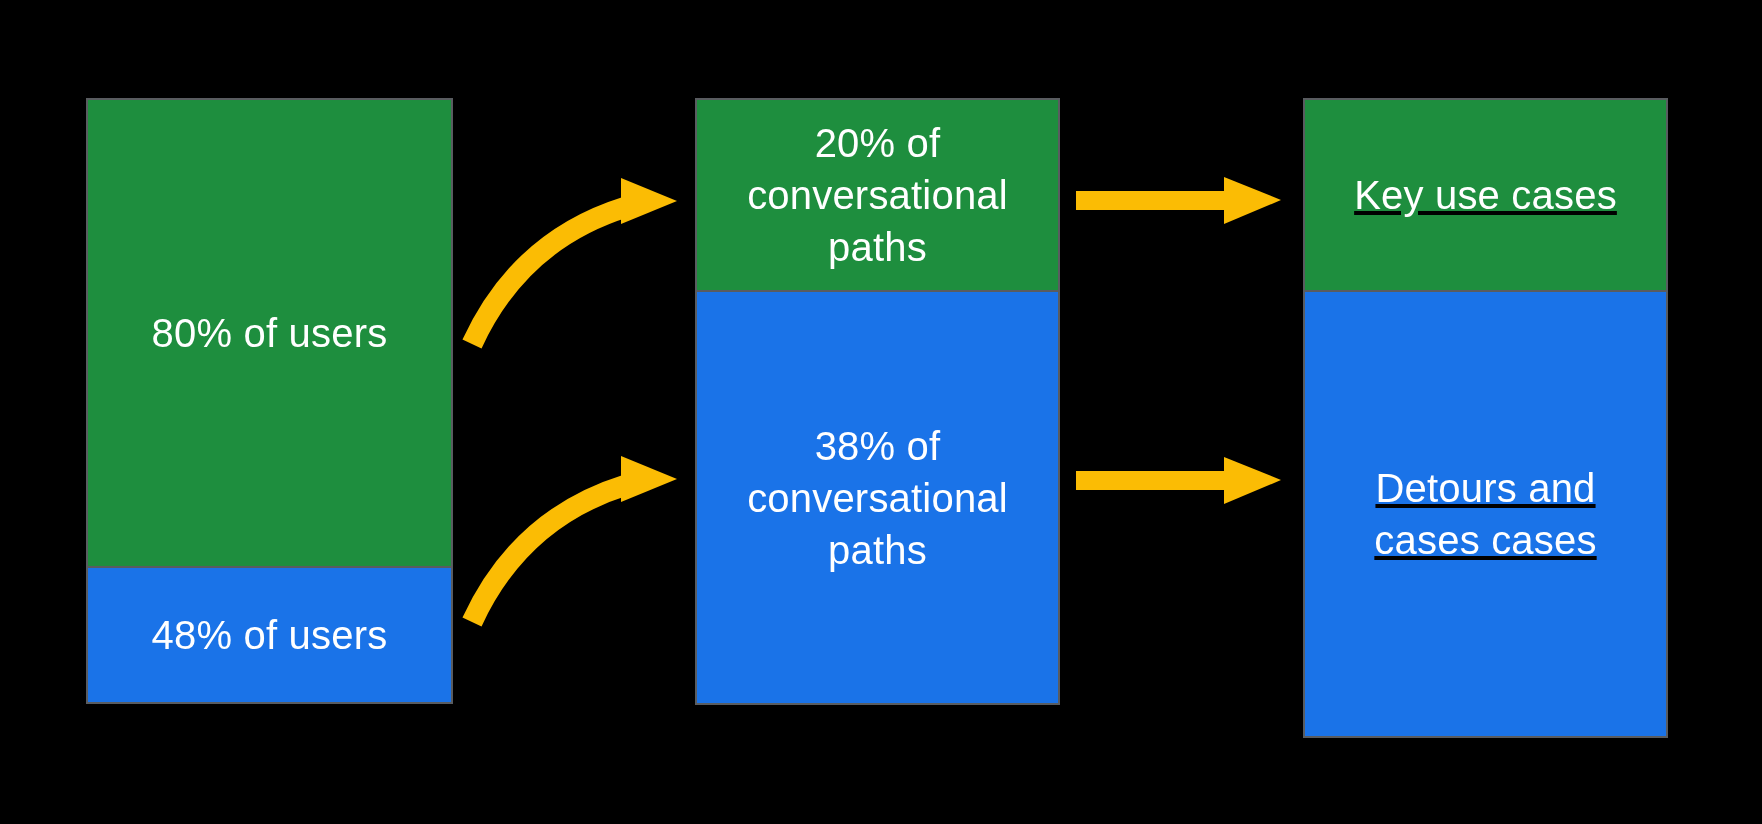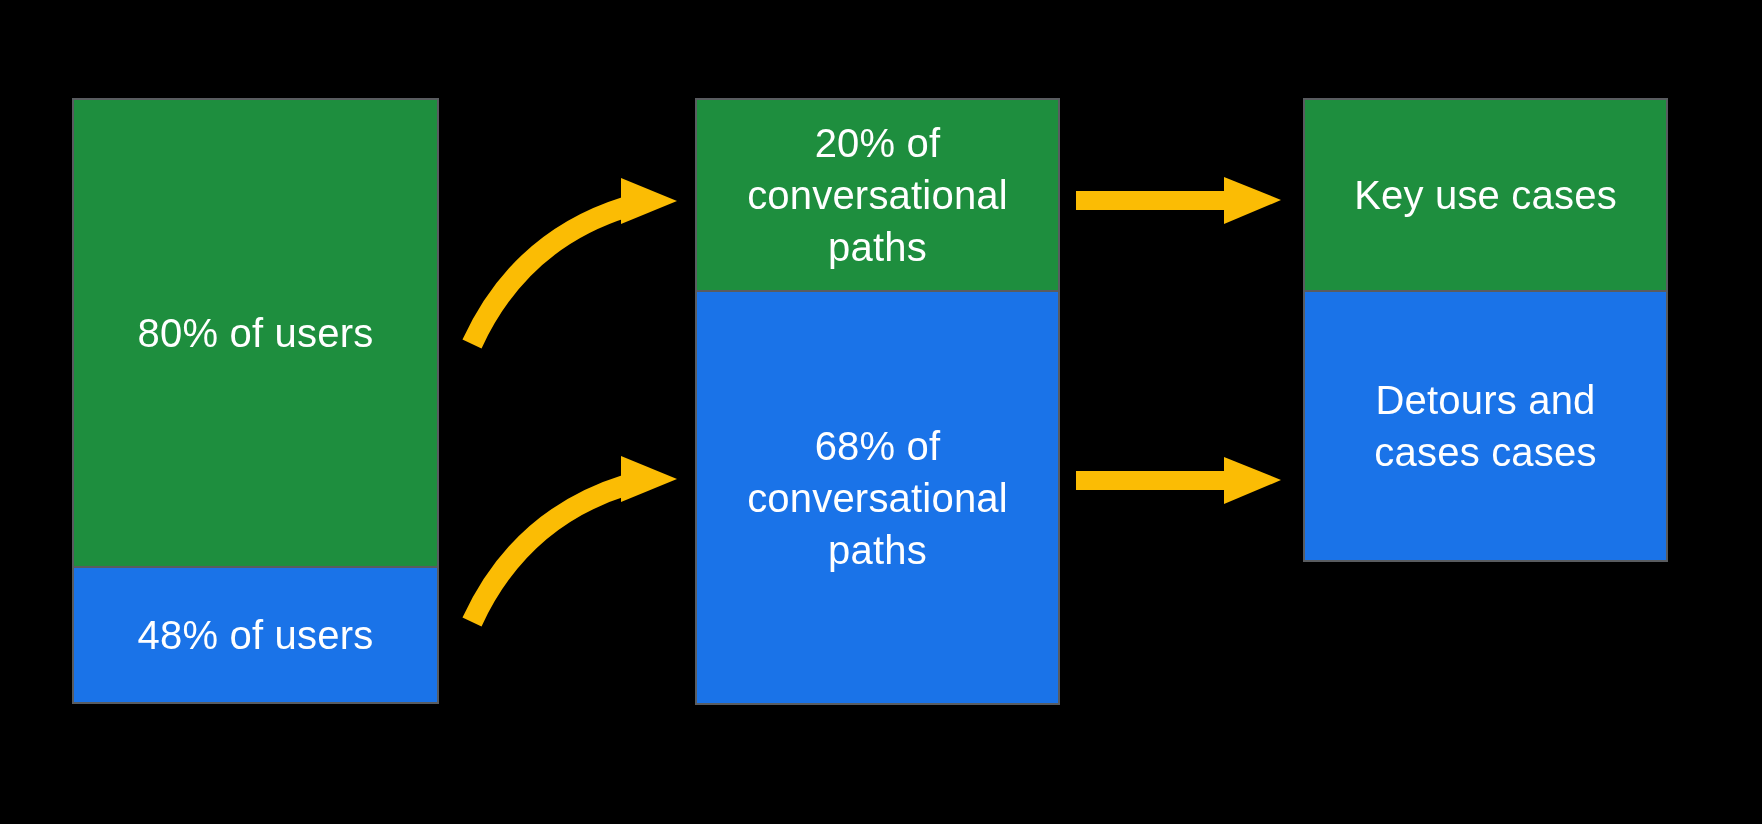--- a/index.html
+++ b/index.html
@@ -16,23 +16,23 @@
     font-family: "Liberation Sans", sans-serif;
   }
   .column {
     position: absolute;
     top: 98px;
     display: flex;
     flex-direction: column;
     box-sizing: border-box;
     border: 2px solid #595c60;
   }
-  .col-users  { left: 72px;   width: 367px; height: 606px; }
+  .col-users  { left: 86px;   width: 367px; height: 606px; }
   .col-paths  { left: 695px;  width: 365px; height: 607px; }
-  .col-cases  { left: 1303px; width: 365px; height: 464px; }
+  .col-cases  { left: 1303px; width: 365px; height: 640px; text-decoration: underline; }
   .segment {
     display: flex;
     align-items: center;
     justify-content: center;
     box-sizing: border-box;
     text-align: center;
   }
   .segment.green { background: #1e8e3e; }
   .segment.blue  { background: #1a73e8; border-top: 2px solid #595c60; flex: 1 1 auto; }
   .col-users .segment.green { height: 466px; }
@@ -74,21 +74,21 @@
     <div class="segment blue">
       <span class="seg-label">48% of users</span>
     </div>
   </div>
 
   <div class="column col-paths">
     <div class="segment green">
       <span class="seg-label">20% of conversational paths</span>
     </div>
     <div class="segment blue">
-      <span class="seg-label">68% of conversational paths</span>
+      <span class="seg-label">38% of conversational paths</span>
     </div>
   </div>
 
   <div class="column col-cases">
     <div class="segment green">
       <span class="seg-label">Key use cases</span>
     </div>
     <div class="segment blue">
       <span class="seg-label">Detours and cases cases</span>
     </div>

